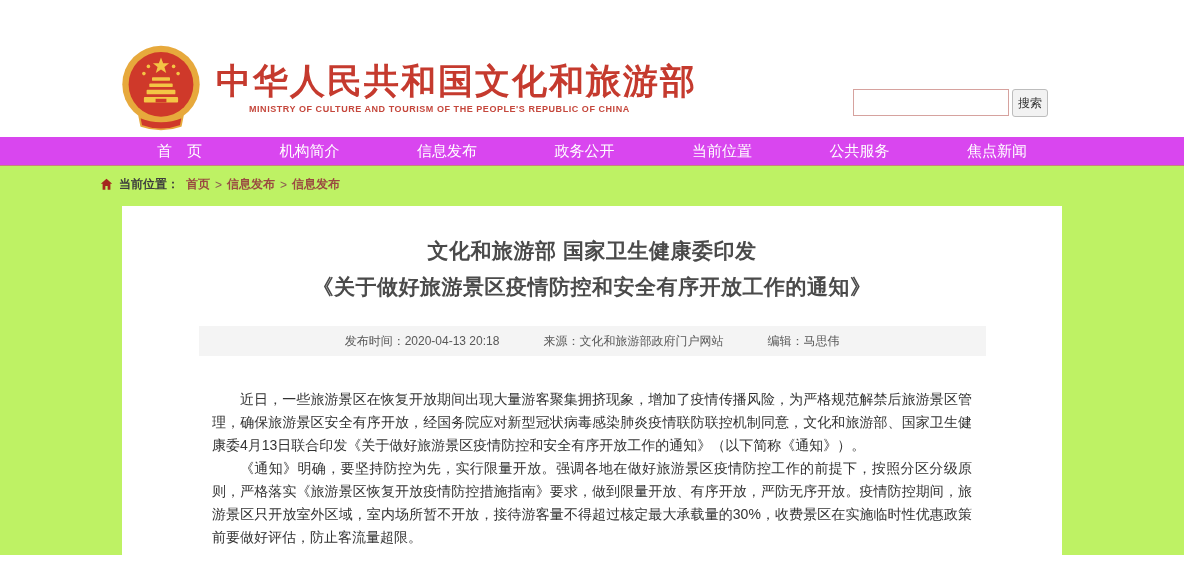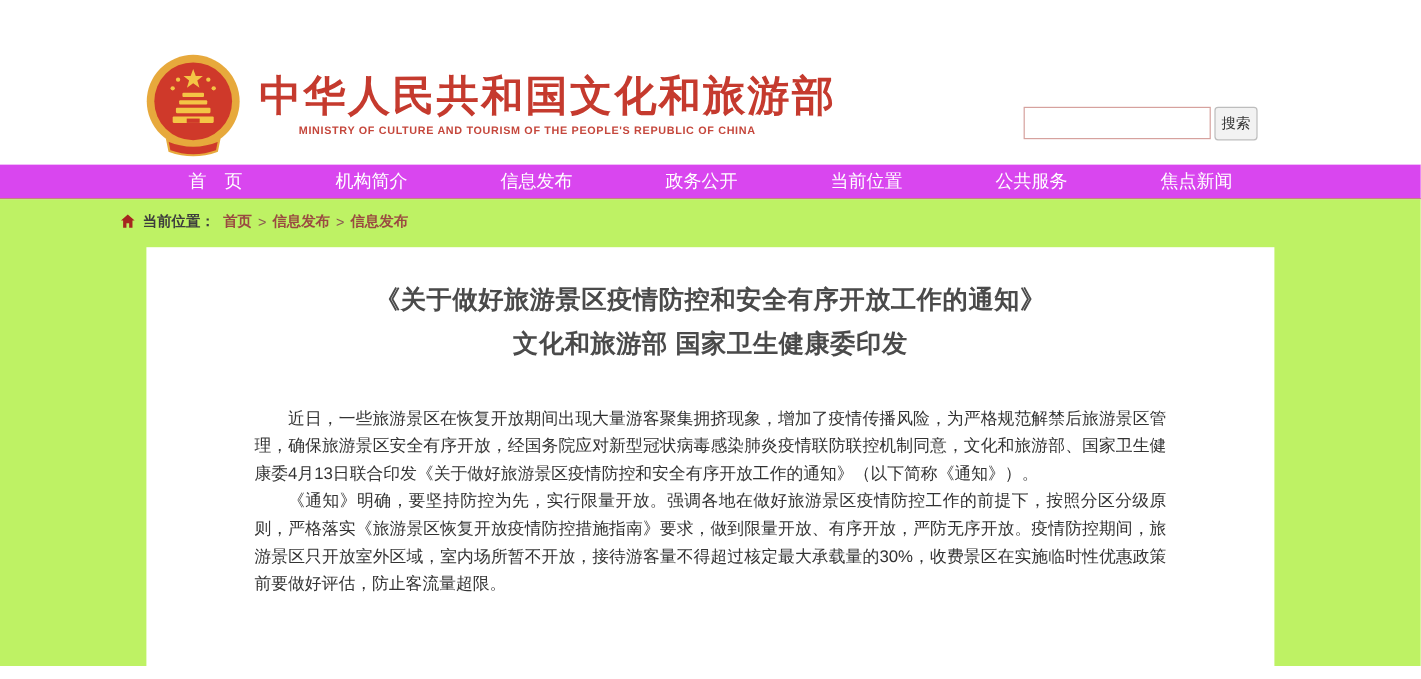--- a/index.html
+++ b/index.html
@@ -86,22 +86,27 @@
     </svg>
     <span class="bc-label">当前位置：</span>
     <a>首页</a>
     <span class="bc-sep">&gt;</span>
     <a>信息发布</a>
     <span class="bc-sep">&gt;</span>
     <a>信息发布</a>
   </div>
 
   <div class="card">
+    <div class="title">文化和旅游部 国家卫生健康委印发</div>
     <div class="title">《关于做好旅游景区疫情防控和安全有序开放工作的通知》</div>
-    <div class="title">文化和旅游部 国家卫生健康委印发</div>
 
+    <div class="meta">
+      <span><span>发布时间：</span><span>2020-04-13 20:18</span></span>
+      <span><span>来源：</span><span>文化和旅游部政府门户网站</span></span>
+      <span><span>编辑：</span><span>马思伟</span></span>
+    </div>
 
     <div class="body-text">
       <p>近日，一些旅游景区在恢复开放期间出现大量游客聚集拥挤现象，增加了疫情传播风险，为严格规范解禁后旅游景区管理，确保旅游景区安全有序开放，经国务院应对新型冠状病毒感染肺炎疫情联防联控机制同意，文化和旅游部、国家卫生健康委4月13日联合印发《关于做好旅游景区疫情防控和安全有序开放工作的通知》（以下简称《通知》）。</p>
       <p>《通知》明确，要坚持防控为先，实行限量开放。强调各地在做好旅游景区疫情防控工作的前提下，按照分区分级原则，严格落实《旅游景区恢复开放疫情防控措施指南》要求，做到限量开放、有序开放，严防无序开放。疫情防控期间，旅游景区只开放室外区域，室内场所暂不开放，接待游客量不得超过核定最大承载量的30%，收费景区在实施临时性优惠政策前要做好评估，防止客流量超限。</p>
     </div>
   </div>
 </div>
 
 </body></html>

